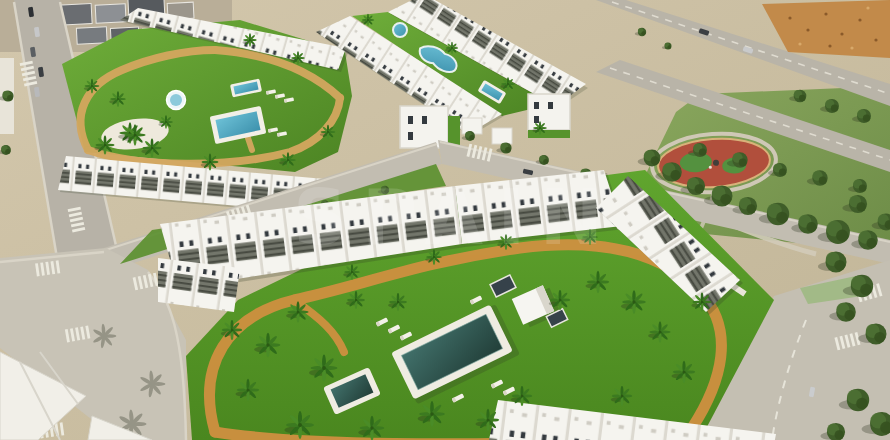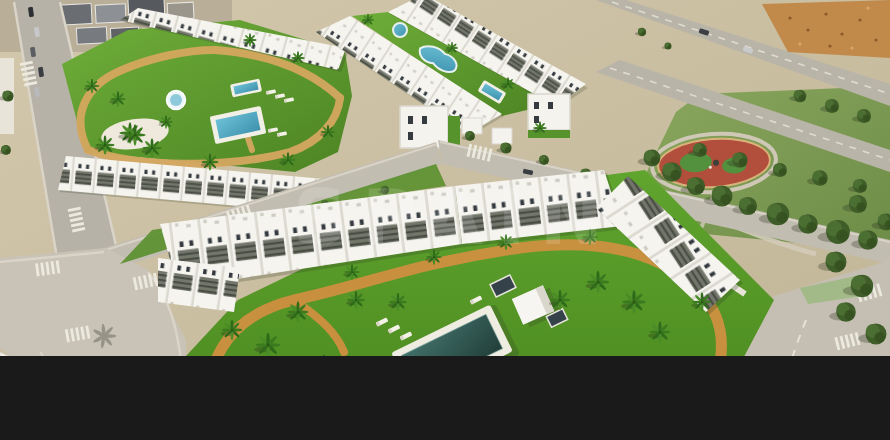--- a/index.html
+++ b/index.html
@@ -1,16 +1,16 @@
 <!DOCTYPE html>
 <html><head>
 <meta charset="utf-8">
 <style>
   html,body{margin:0;padding:0;background:#1a1a1a;}
-  #stage{position:relative;width:890px;height:356px;overflow:hidden;background:#c4b5fd;
+  #stage{position:relative;width:890px;height:440px;overflow:hidden;background:#c4b5fd;
          font-family:"DejaVu Sans", sans-serif;text-align:right;}
   #stage svg{position:absolute;left:0;top:0;width:890px;height:440px;display:block;}
   .watermark{font-family:"DejaVu Sans", sans-serif;font-weight:bold;letter-spacing:14px;
              fill:#ffffff;fill-opacity:0.14;font-size:76px;}
 </style>
 </head>
 <body>
 
 <div id="stage">
 <svg viewBox="0 0 890 440" xmlns="http://www.w3.org/2000/svg">

